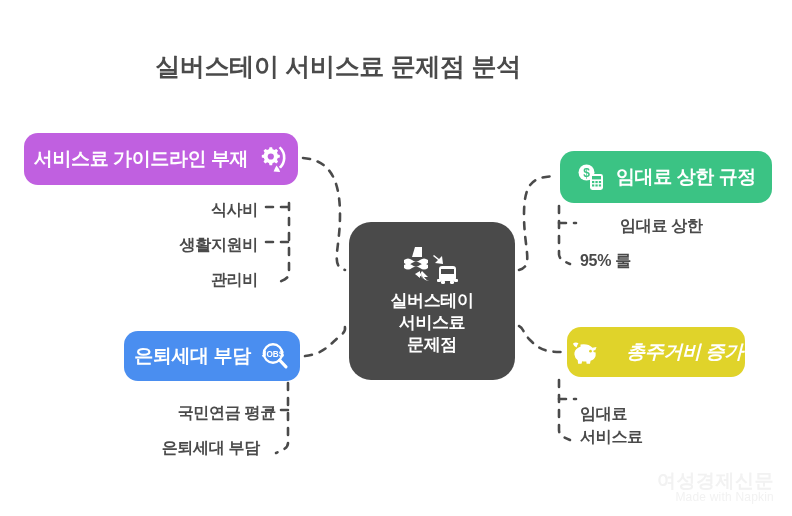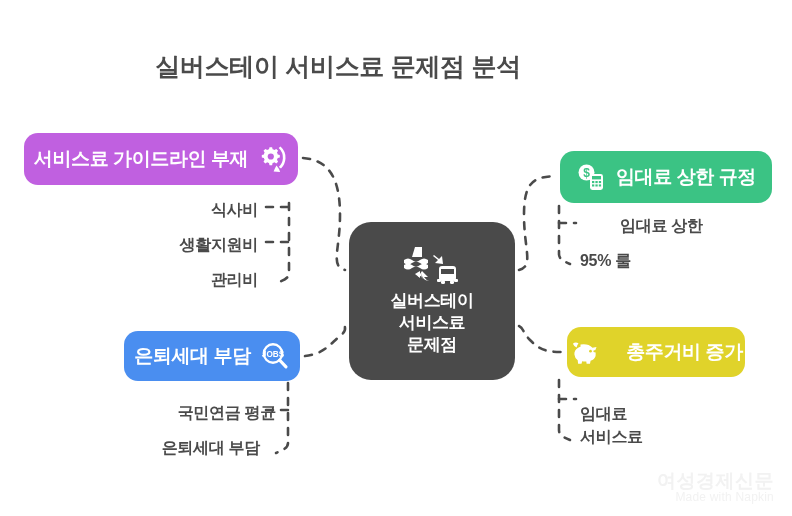--- a/index.html
+++ b/index.html
@@ -97,20 +97,21 @@
   }
   
   #node-housing {
     left: 567px;
     top: 327px;
     width: 178px;
     height: 50px;
     background: #e0d32a;
     padding: 0 16px;
     gap: 27px;
+    font-style: italic;
   }
   
   #node-center {
     left: 349px;
     top: 222px;
     width: 166px;
     height: 158px;
     background: #4a4a4a;
     border-radius: 22px;
     flex-direction: column;

